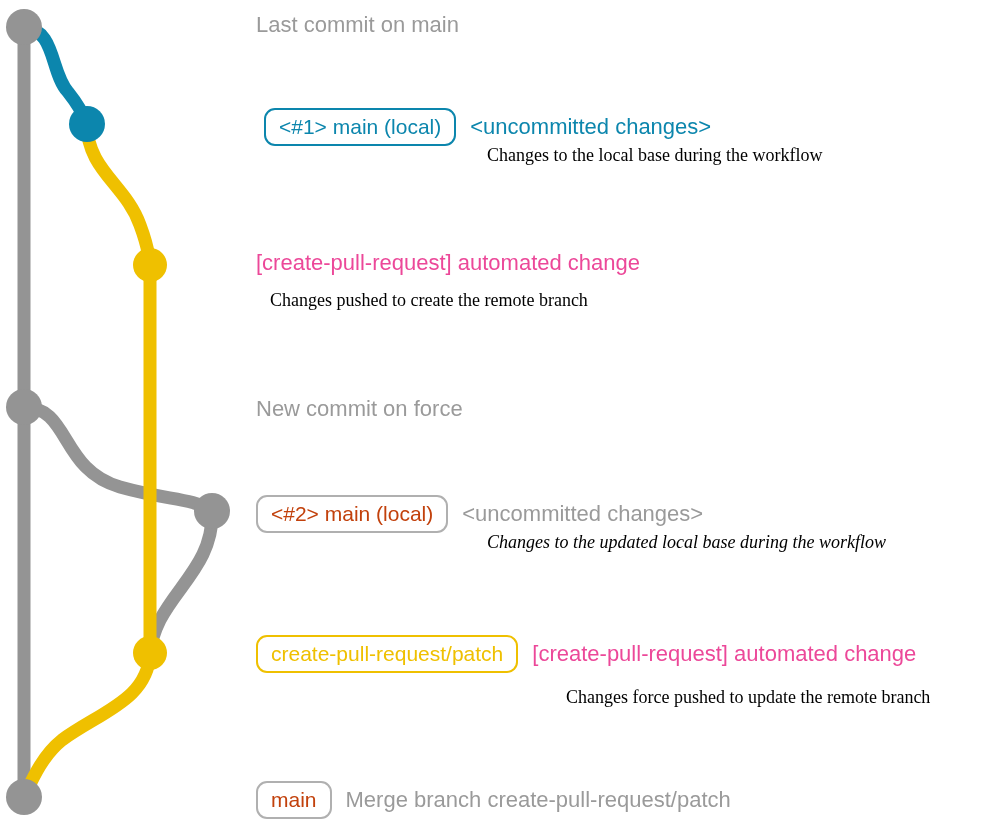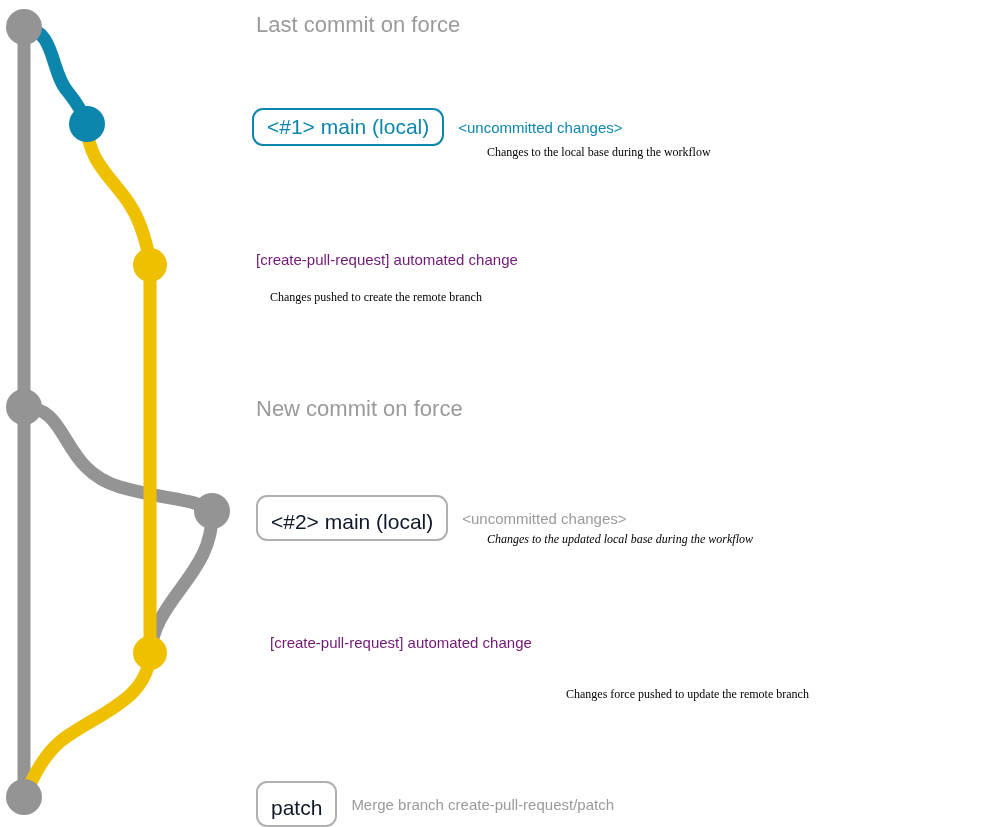--- a/index.html
+++ b/index.html
@@ -50,41 +50,41 @@
     padding: 6px 13px 7px 13px;
     font-family: "Liberation Sans", sans-serif;
     font-size: 21px;
     line-height: 1;
     white-space: nowrap;
     background: #ffffff;
   }
   .badge.blue  { color: #0c86ad; }
   .badge.yellow{ color: #efc000; }
   .badge.gray  { color: #b0b0b0; }
-  .badge.gray .badge-text { color: #0f172a; margin-top: 8px; }
+  .badge.gray .badge-text { color: #c2410c; }
 
   .badge-text { color: inherit; }
 
   
   .subject {
     font-family: "Liberation Sans", sans-serif;
-    font-size: 15px;
+    font-size: 22px;
     line-height: 1;
     white-space: nowrap;
     margin-left: 14px;
   }
   .subject.blue   { color: #0c86ad; }
-  .subject.yellow { color: #701a75; }
+  .subject.yellow { color: #ec4899; }
   .subject.gray   { color: #9a9a9a; }
 
   
   .caption {
     position: absolute;
     font-family: "Liberation Serif", serif;
-    font-size: 12px;
+    font-size: 18px;
     line-height: 1;
     color: #000000;
     white-space: nowrap;
   }
 </style>
 </head>
 <body>
 
 <svg id="graph" viewBox="0 0 981 827" xmlns="http://www.w3.org/2000/svg">
   <g fill="none" stroke-linecap="round" stroke-linejoin="round" stroke-width="13">
@@ -106,24 +106,24 @@
     <circle cx="87" cy="124" r="18" fill="#0c86ad"></circle>
     <circle cx="150" cy="265" r="17" fill="#efc000"></circle>
     <circle cx="24" cy="407" r="18" fill="#949494"></circle>
     <circle cx="212" cy="511" r="18" fill="#949494"></circle>
     <circle cx="150" cy="653" r="17" fill="#efc000"></circle>
     <circle cx="24" cy="797" r="18" fill="#949494"></circle>
   </g>
 </svg>
 
 <div class="row" style="left:256px; top:14px;">
-  <span class="heading">Last commit on force</span>
+  <span class="heading">Last commit on main</span>
 </div>
 
-<div class="row" style="left:252px; top:108px;">
+<div class="row" style="left:264px; top:108px;">
   <span class="badge blue">
     <span class="badge-text">&lt;#1&gt; main (local)</span>
   </span>
   <span class="subject blue">&lt;uncommitted changes&gt;</span>
 </div>
 <div class="caption" style="left:487px; top:146px;">Changes to the local base during the workflow</div>
 
 <div class="row" style="left:256px; top:252px;">
   <span class="subject yellow" style="margin-left:0;">[create-pull-request] automated change</span>
 </div>
@@ -135,22 +135,25 @@
 
 <div class="row" style="left:256px; top:495px;">
   <span class="badge gray">
     <span class="badge-text">&lt;#2&gt; main (local)</span>
   </span>
   <span class="subject gray">&lt;uncommitted changes&gt;</span>
 </div>
 <div class="caption" style="left:487px; top:533px;font-style:italic;">Changes to the updated local base during the workflow</div>
 
 <div class="row" style="left:256px; top:635px;">
+  <span class="badge yellow">
+    <span class="badge-text">create-pull-request/patch</span>
+  </span>
   <span class="subject yellow">[create-pull-request] automated change</span>
 </div>
 <div class="caption" style="left:566px; top:688px;">Changes force pushed to update the remote branch</div>
 
 <div class="row" style="left:256px; top:781px;">
   <span class="badge gray">
-    <span class="badge-text">patch</span>
+    <span class="badge-text">main</span>
   </span>
   <span class="subject gray">Merge branch create-pull-request/patch</span>
 </div>
 
 </body></html>

